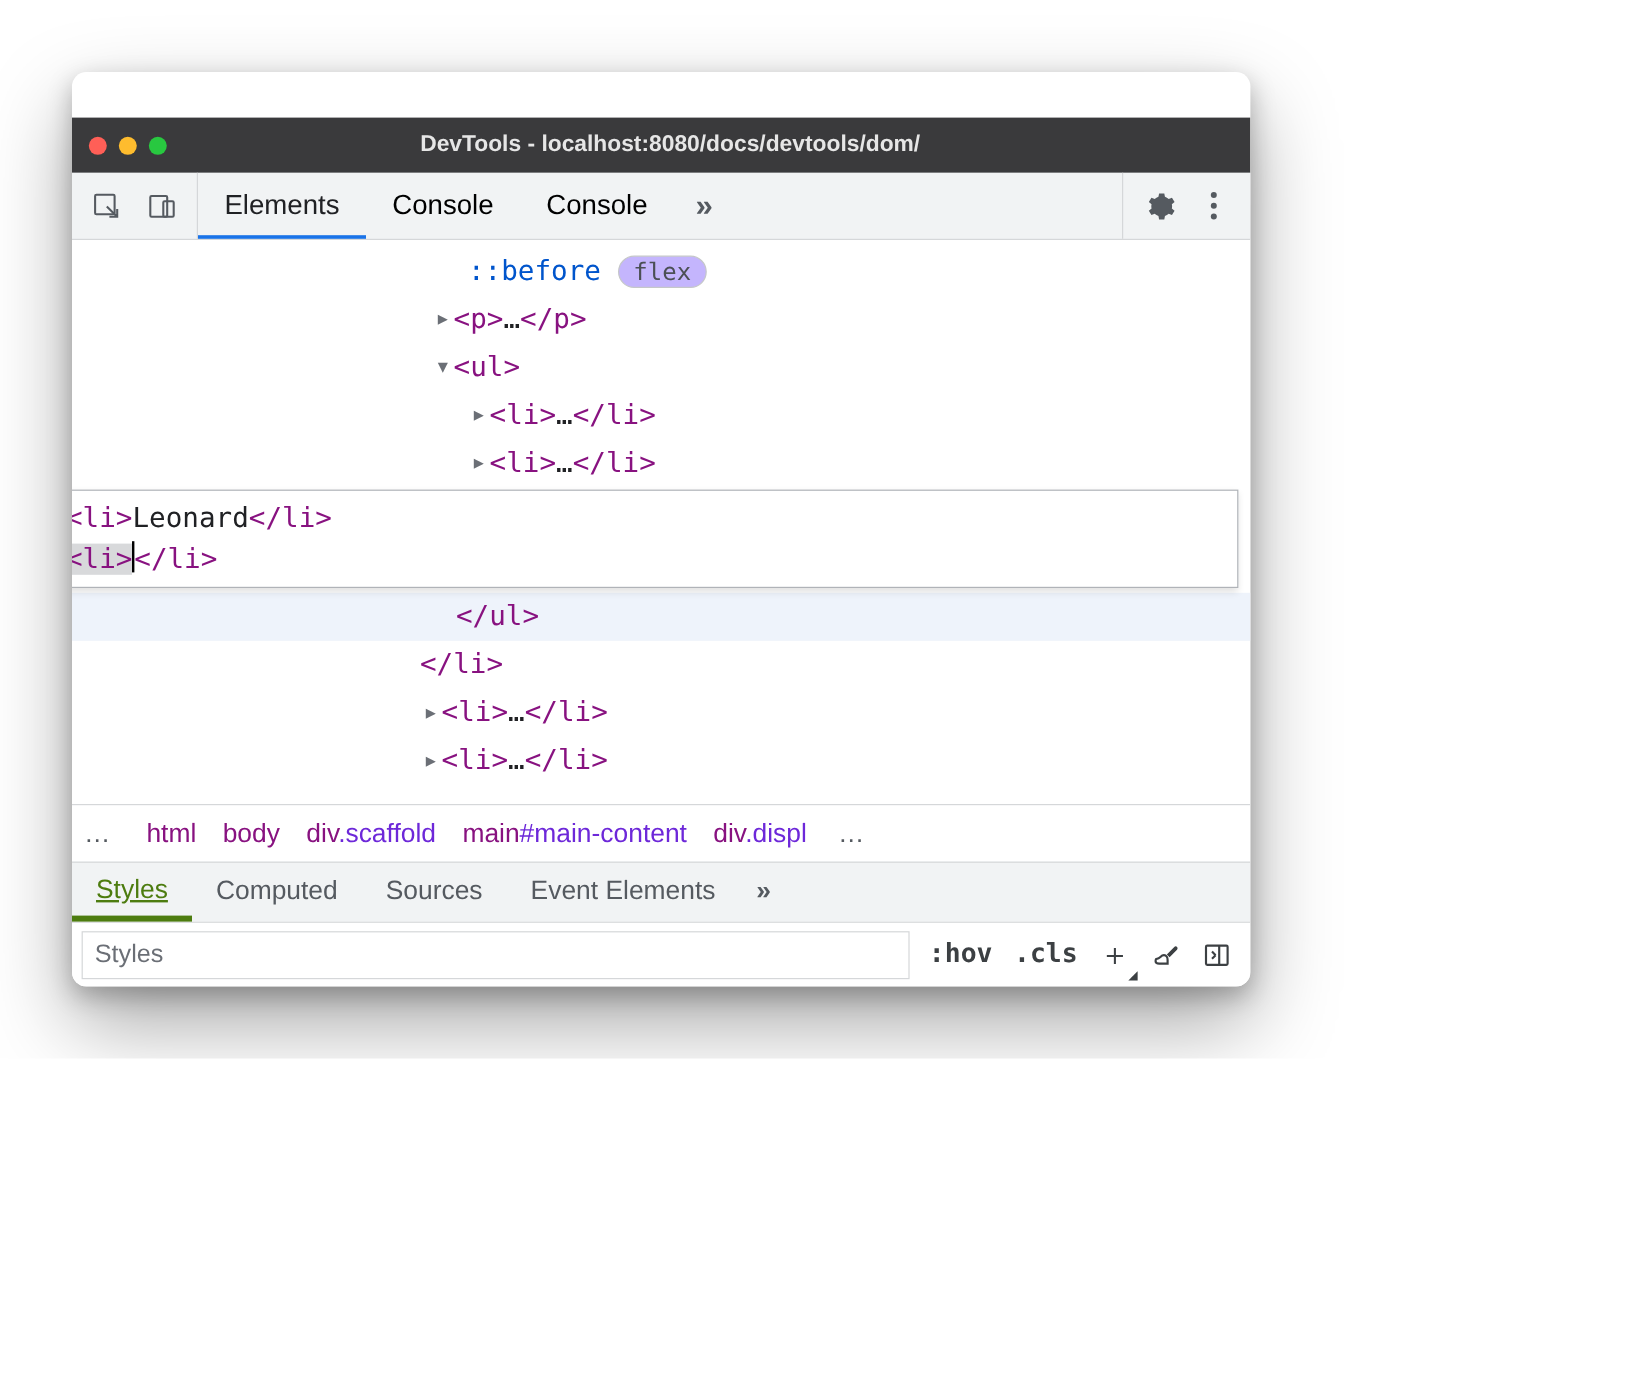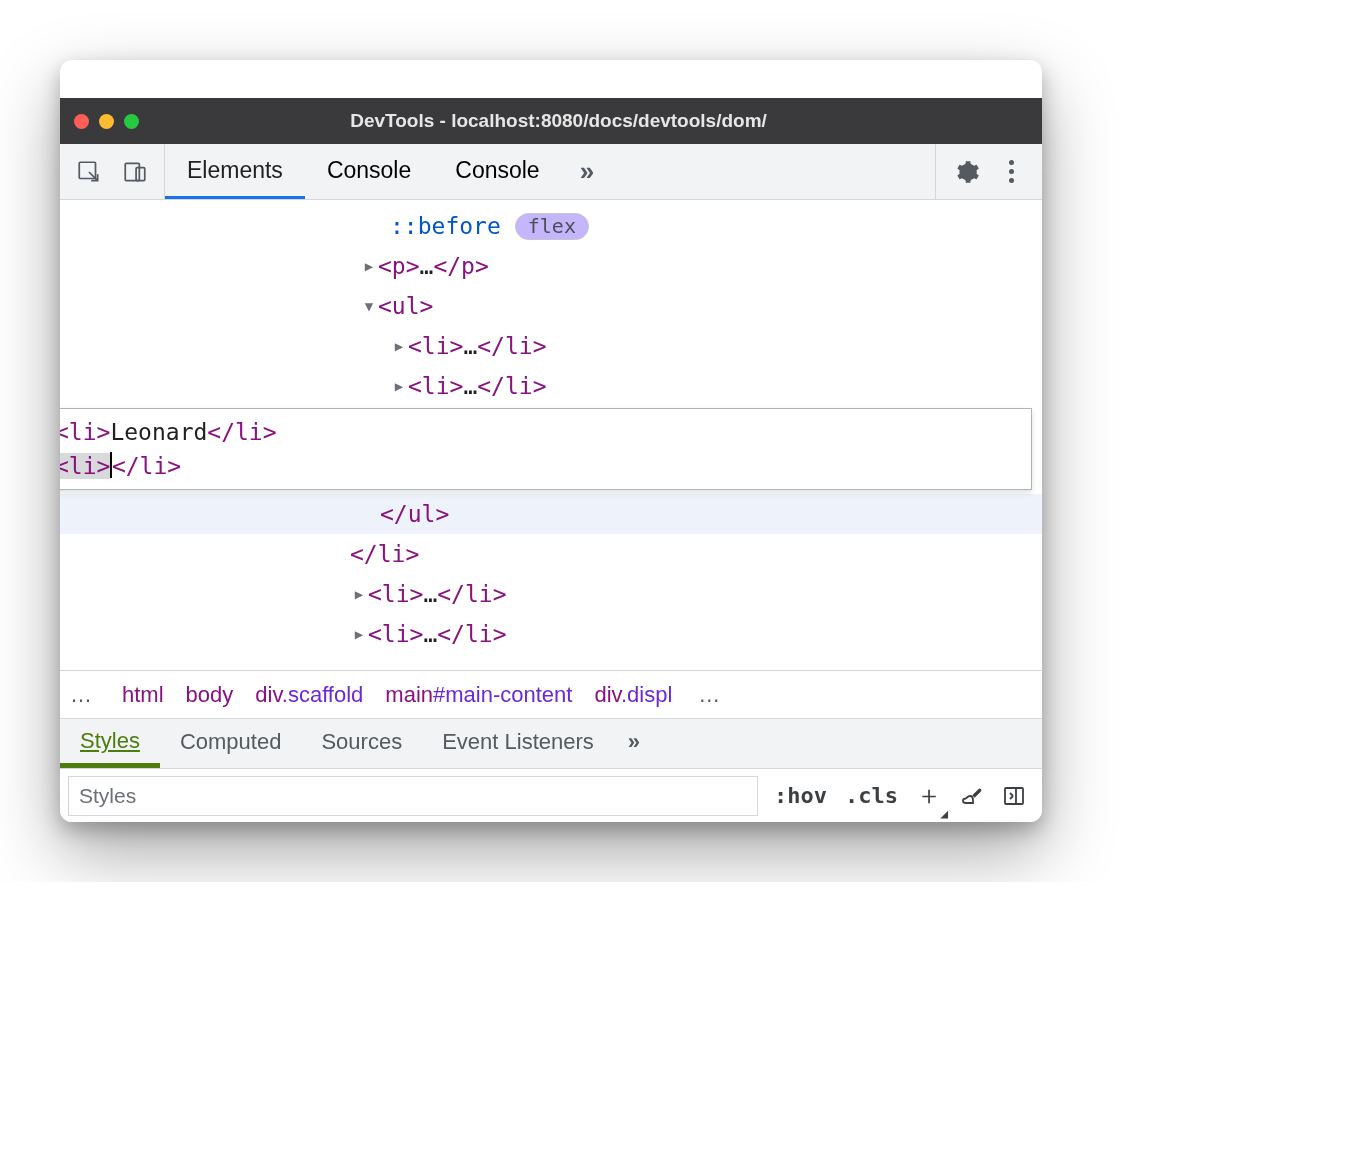--- a/index.html
+++ b/index.html
@@ -314,21 +314,21 @@
     <span class="crumb"><span class="el">div</span><span class="cls">.scaffold</span></span>
     <span class="crumb"><span class="el">main</span><span class="cls">#main-content</span></span>
     <span class="crumb"><span class="el">div</span><span class="cls">.displ</span></span>
     <span class="trunc">…</span>
   </div>
 
   <div class="bottom-tabs">
     <div class="btab active">Styles</div>
     <div class="btab">Computed</div>
     <div class="btab">Sources</div>
-    <div class="btab">Event Listeners</div>
+    <div class="btab">Event Elements</div>
     <div class="btab" style="font-weight:600; padding:0 14px;">»</div>
   </div>
 
   <div class="filter-row">
     <div class="filter-input">
       <span>Styles</span>
     </div>
     <div class="style-actions">
       <span>:hov</span>
       <span>.cls</span>

